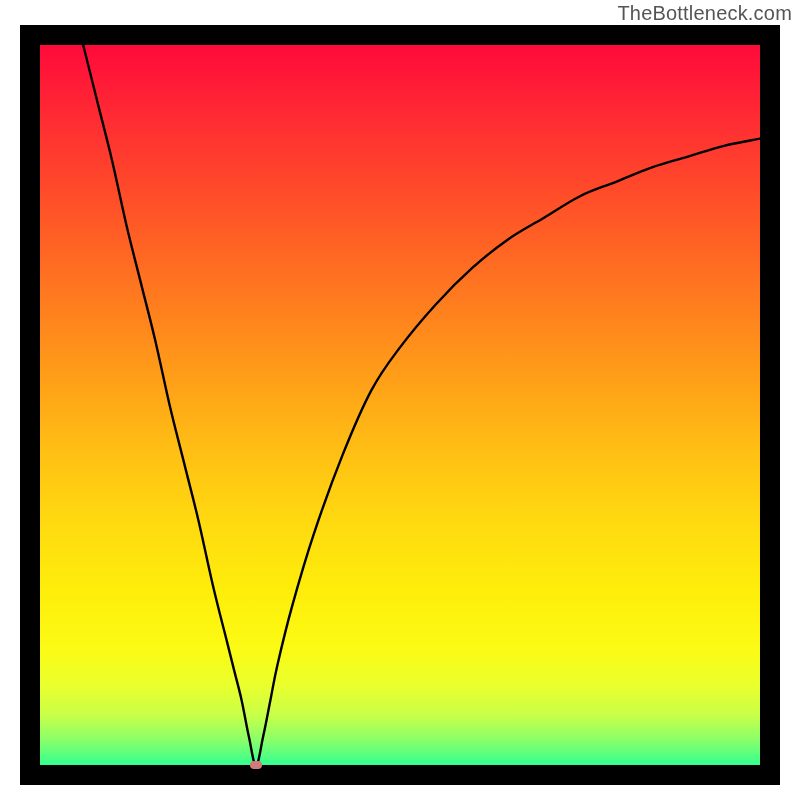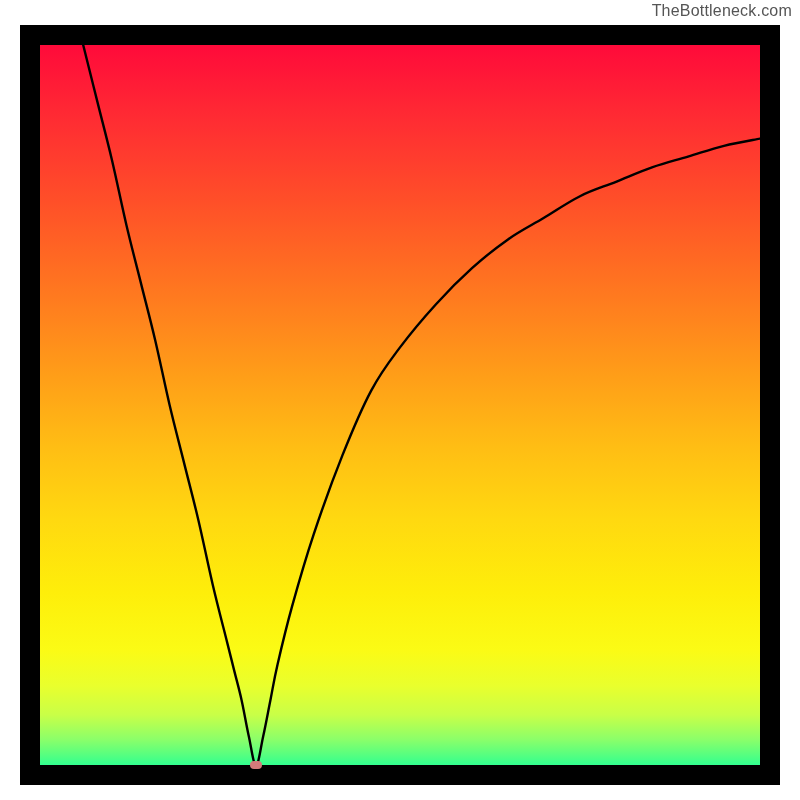--- a/index.html
+++ b/index.html
@@ -13,21 +13,21 @@
   }
   .container {
     position: relative;
     width: 800px;
     height: 800px;
   }
   .watermark {
     position: absolute;
     top: 2px;
     right: 8px;
-    font-size: 16px;
+    font-size: 20px;
     font-weight: 500;
     color: #555;
     letter-spacing: 0.2px;
     z-index: 10;
   }
   .frame {
     position: absolute;
     left: 20px;
     top: 25px;
     width: 760px;

